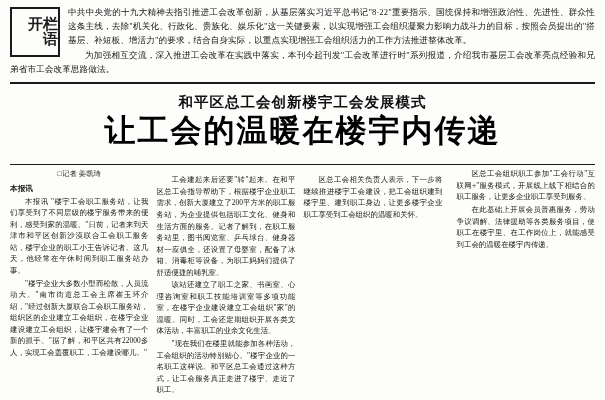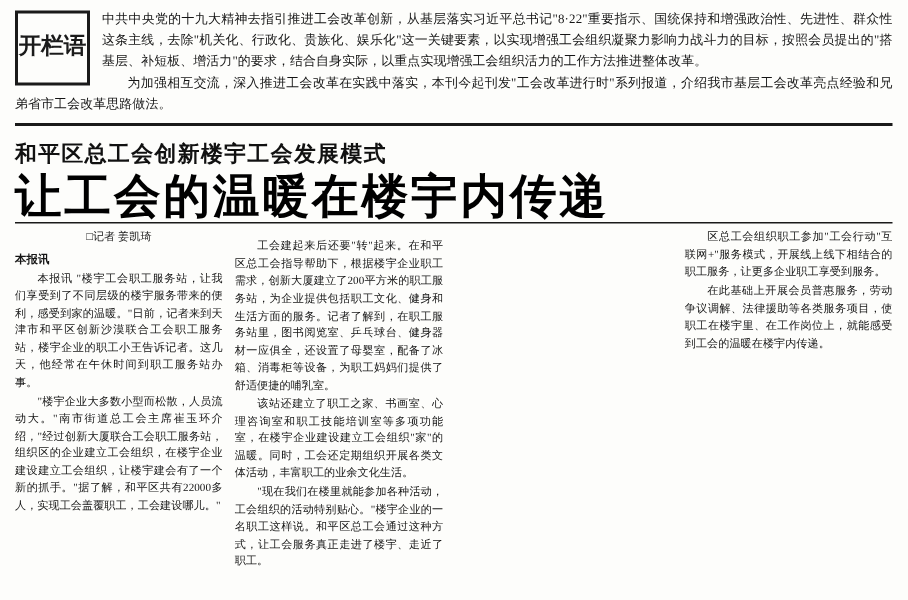--- a/index.html
+++ b/index.html
@@ -30,22 +30,22 @@
     padding-bottom: 4px;
     margin-bottom: 5px;
   }
   .intro-badge {
     float: left;
     width: 46px;
     height: 46px;
     border: 2px solid #1a1a1a;
     margin: 1px 8px 2px 0;
     display: flex;
-    flex-direction: row;
-    align-items: center;
+    flex-direction: column;
+    align-items: flex-end;
     justify-content: center;
     line-height: 1.02;
     font-size: 15px;
     font-weight: bold;
     letter-spacing: 0px;
     font-family: "Liberation Serif", serif;
   }
   .intro-badge span { display: block; }
   .intro-text {
     font-size: 8.6px;
@@ -55,37 +55,37 @@
     color: #141414;
   }
   .intro-text p {
     margin: 0 0 1px 0;
     text-indent: 0;
   }
   .intro-text p.indent { text-indent: 17px; }
 
   
   .head-block {
-    text-align: left;
+    text-align: center;
     padding-top: 4px;
   }
   .shoulder {
     font-size: 14.5px;
     font-weight: bold;
     letter-spacing: 1px;
     color: #111;
     margin-bottom: 2px;
   }
   .main-title {
     font-size: 31px;
     font-weight: bold;
     letter-spacing: 2px;
     color: #000;
     line-height: 1.12;
-    margin: 1px 0 0 0;
+    margin: 1px 0 16px 0;
   }
   .rule-double {
     border-top: 1px solid #1a1a1a;
     margin: 0 0 2px 0;
   }
 
   
   .body-area {
     display: flex;
     gap: 8px;
@@ -227,20 +227,21 @@
         <div class="banner-text">工会改革进行时</div>
       </div>
 
       <div class="media-text lower">
         <div class="col">
           <p>工会建起来后还要"转"起来。在和平区总工会指导帮助下，根据楼宇企业职工需求，创新大厦建立了200平方米的职工服务站，为企业提供包括职工文化、健身和生活方面的服务。记者了解到，在职工服务站里，图书阅览室、乒乓球台、健身器材一应俱全，还设置了母婴室，配备了冰箱、消毒柜等设备，为职工妈妈们提供了舒适便捷的哺乳室。</p>
           <p>该站还建立了职工之家、书画室、心理咨询室和职工技能培训室等多项功能室，在楼宇企业建设建立工会组织"家"的温暖。同时，工会还定期组织开展各类文体活动，丰富职工的业余文化生活。</p>
           <p>"现在我们在楼里就能参加各种活动，工会组织的活动特别贴心。"楼宇企业的一名职工这样说。和平区总工会通过这种方式，让工会服务真正走进了楼宇、走近了职工。</p>
         </div>
         <div class="col">
+          <p>区总工会相关负责人表示，下一步将继续推进楼宇工会建设，把工会组织建到楼宇里、建到职工身边，让更多楼宇企业职工享受到工会组织的温暖和关怀。</p>
         </div>
       </div>
     </div>
 
     <div class="col">
       <p>区总工会组织职工参加"工会行动"互联网+"服务模式，开展线上线下相结合的职工服务，让更多企业职工享受到服务。</p>
       <p>在此基础上开展会员普惠服务，劳动争议调解、法律援助等各类服务项目，使职工在楼宇里、在工作岗位上，就能感受到工会的温暖在楼宇内传递。</p>
     </div>
 
   </div>

